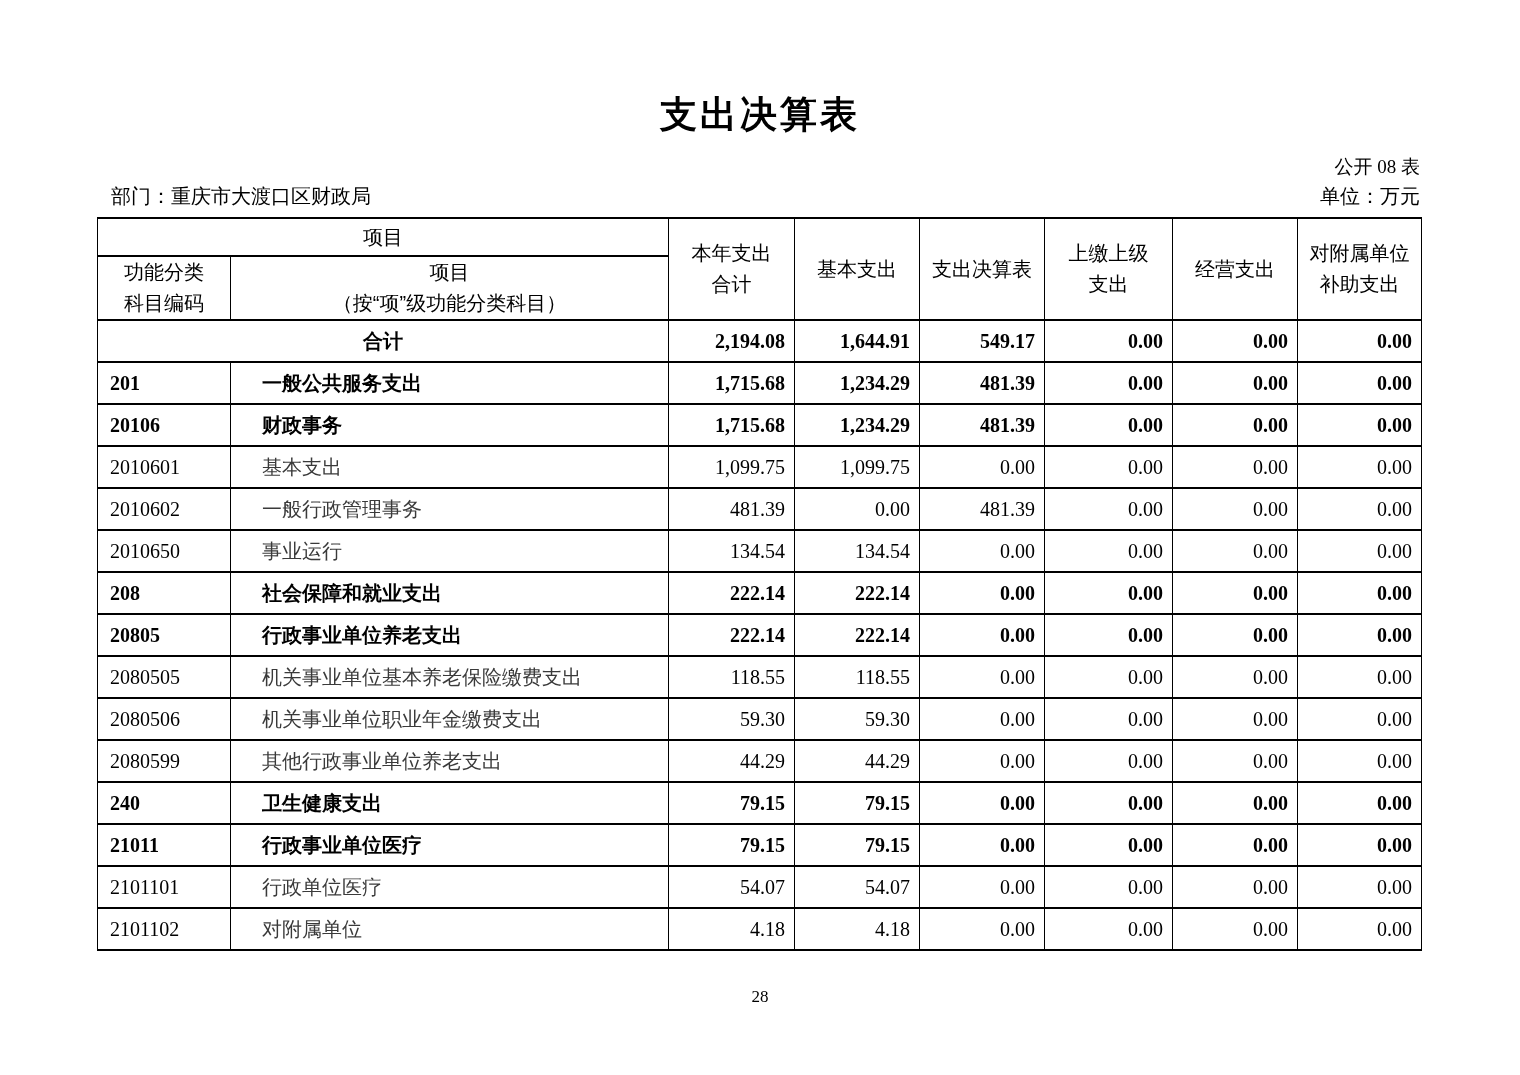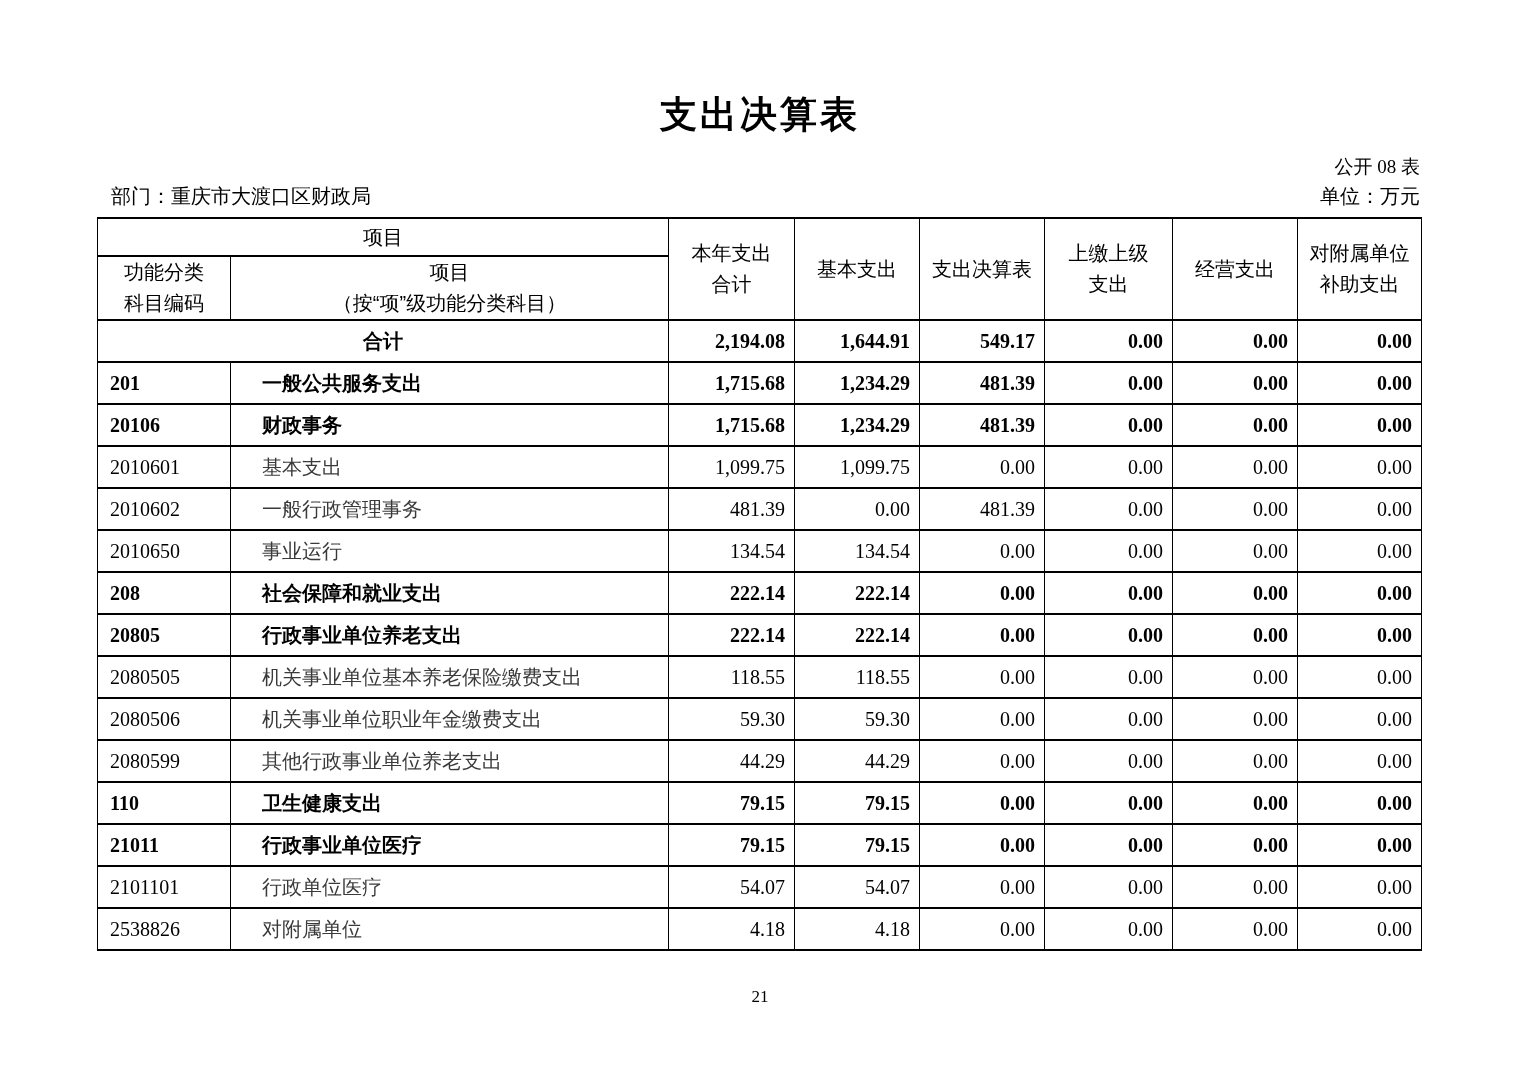--- a/index.html
+++ b/index.html
@@ -238,21 +238,21 @@
         <td class="cell code">2080599</td>
         <td class="cell name">其他行政事业单位养老支出</td>
         <td class="cell num">44.29</td>
         <td class="cell num">44.29</td>
         <td class="cell num">0.00</td>
         <td class="cell num">0.00</td>
         <td class="cell num">0.00</td>
         <td class="cell num">0.00</td>
       </tr>
       <tr class="bold-row">
-        <td class="cell code">110</td>
+        <td class="cell code">240</td>
         <td class="cell name">卫生健康支出</td>
         <td class="cell num">79.15</td>
         <td class="cell num">79.15</td>
         <td class="cell num">0.00</td>
         <td class="cell num">0.00</td>
         <td class="cell num">0.00</td>
         <td class="cell num">0.00</td>
       </tr>
       <tr class="bold-row">
         <td class="cell code">21011</td>
@@ -268,25 +268,25 @@
         <td class="cell code">2101101</td>
         <td class="cell name">行政单位医疗</td>
         <td class="cell num">54.07</td>
         <td class="cell num">54.07</td>
         <td class="cell num">0.00</td>
         <td class="cell num">0.00</td>
         <td class="cell num">0.00</td>
         <td class="cell num">0.00</td>
       </tr>
       <tr>
-        <td class="cell code">2538826</td>
+        <td class="cell code">2101102</td>
         <td class="cell name">对附属单位</td>
         <td class="cell num">4.18</td>
         <td class="cell num">4.18</td>
         <td class="cell num">0.00</td>
         <td class="cell num">0.00</td>
         <td class="cell num">0.00</td>
         <td class="cell num">0.00</td>
       </tr>
     </tbody>
 </table>
 
-<div class="page-num">21</div>
+<div class="page-num">28</div>
 
 </body></html>

